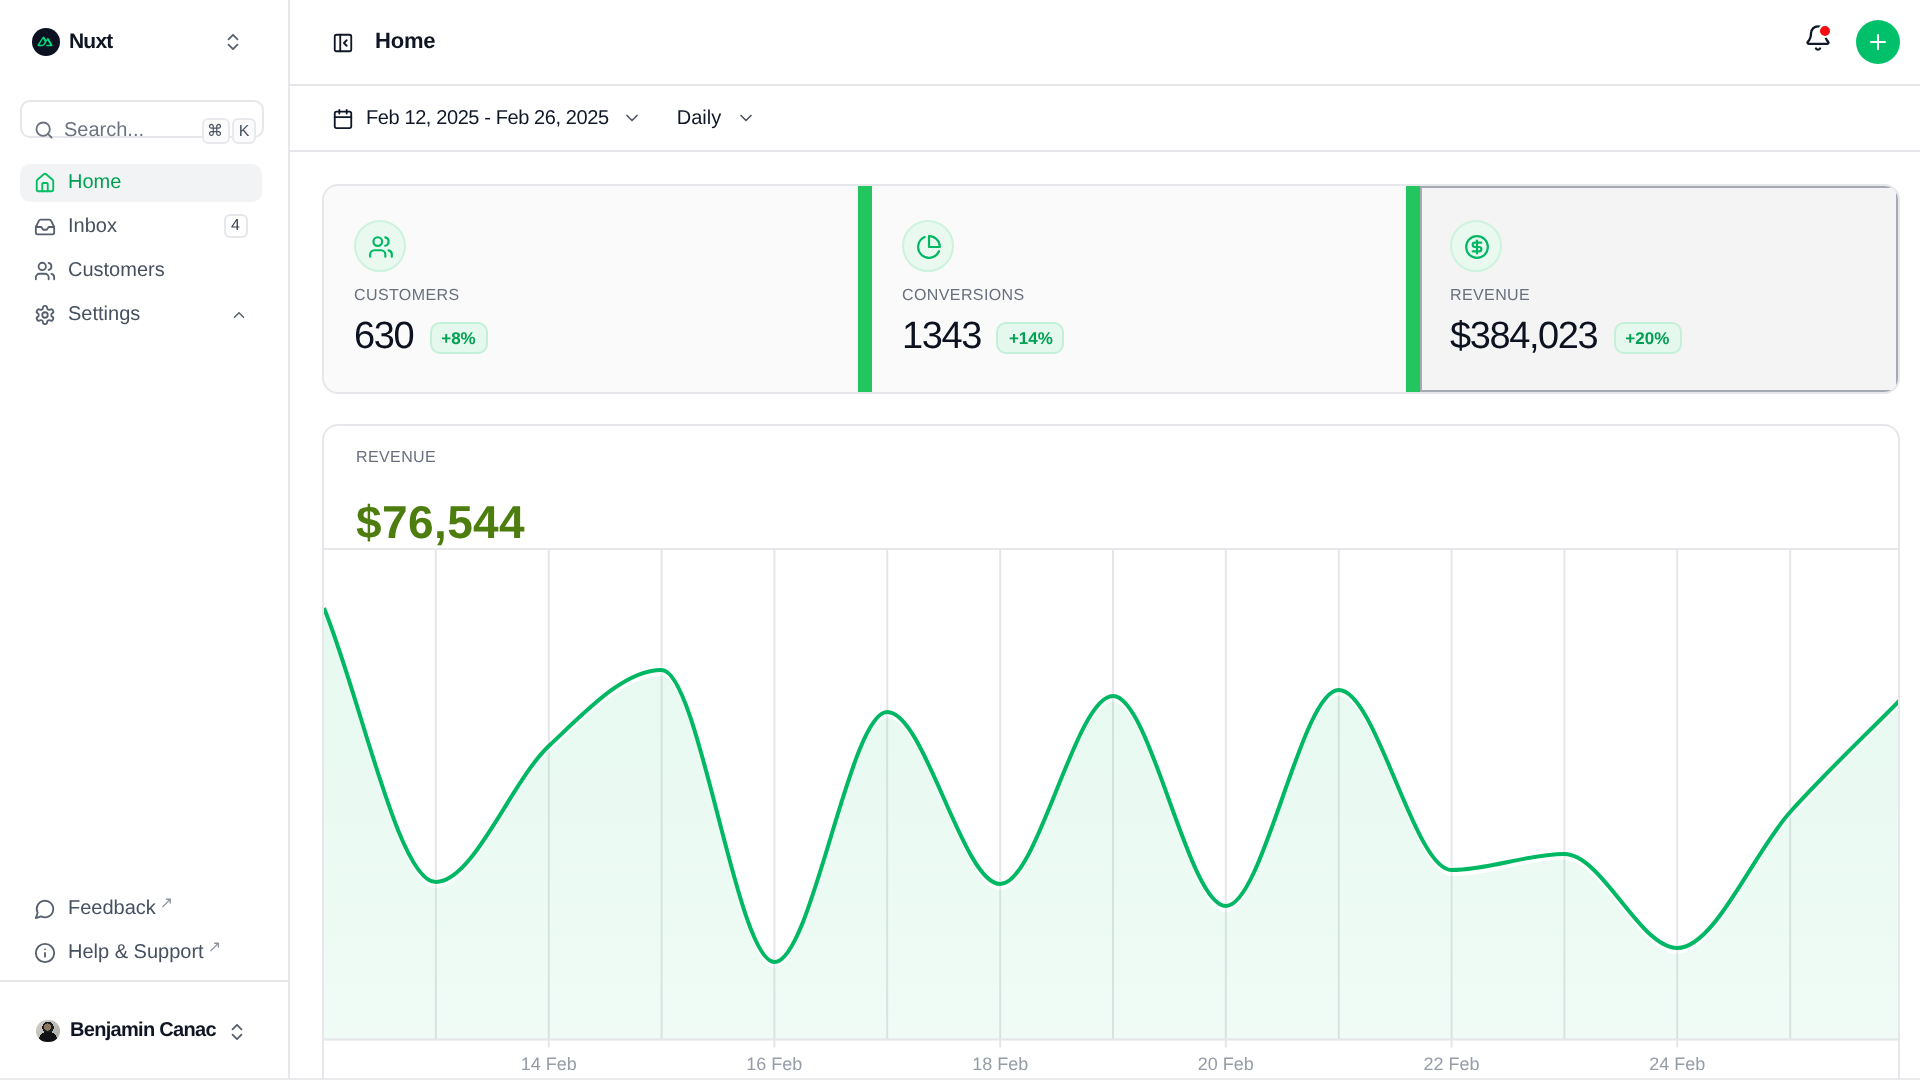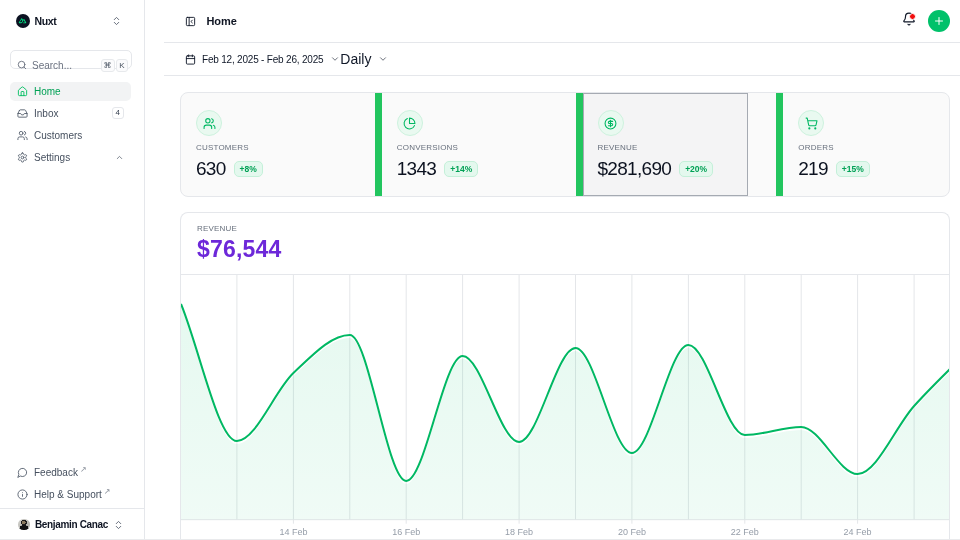--- a/index.html
+++ b/index.html
@@ -1,70 +1,70 @@
 <!DOCTYPE html>
 <html><head>
 <meta charset="utf-8">
 <style>
 * { margin:0; padding:0; box-sizing:border-box; }
 html,body { width:960px; height:540px; overflow:hidden; background:#fff;
   font-family:"Liberation Sans", sans-serif; }
-.app { display:flex; width:960px; height:540px;gap:19px; }
+.app { display:flex; width:960px; height:540px; }
 
 .sidebar { width:145px; min-width:145px; border-right:1px solid #e5e7eb; display:flex; flex-direction:column; background:#fff; }
 .logo-row { display:flex; align-items:center; height:14px; margin:13.5px 22px 0 15.5px; }
 .logo-circle { width:14px; height:14px; border-radius:50%; background:#0c1222; display:flex; align-items:center; justify-content:center; }
 .logo-name { font-size:10.5px; font-weight:700; color:#0f1523; letter-spacing:-0.4px; margin-left:5px; flex:1; }
 .logo-row svg.sel { margin-right:1px; }
 .search { display:flex; align-items:center; height:19px; border:1px solid #e5e7eb; border-radius:5px; padding:12px 3px 0 6px; margin:22px 12px 0 10px; }
 .search-txt { font-size:10px; color:#6b7280; margin-left:5px; flex:1; }
 .kbd { font-size:8px; color:#4b5563; background:#fbfbfc; border:1px solid #e7e9ec; border-radius:3px; height:13px; line-height:11px; padding:0 2px; min-width:12px; text-align:center; margin-left:1.5px; }
 .nav { padding:0 13.5px 0 10px; margin-top:13px; }
 .nav-item { display:flex; align-items:center; height:19.5px; margin-bottom:2.5px; border-radius:5px; padding:0 7px; font-size:10px; color:#46505f; font-weight:500; white-space:nowrap; }
 .nav-item svg { margin-right:6px; flex-shrink:0; }
 .nav-item.active { background:#f2f3f4; color:#00a155; }
 .grow { flex:1; }
 .badge-count { font-size:8px; color:#374151; border:1px solid #e5e7eb; border-radius:3px; padding:0 2.5px; line-height:10px; height:12px; display:flex; align-items:center; font-weight:500; }
 .sub { margin-left:13.3px; border-left:1px solid #e5e7eb; padding-left:10.2px; }
 .sub .nav-item { padding:0 1px; }
 .sb-spacer { flex:1; }
 .sb-bottom { padding:0 13.5px 0 10px;text-align:right; }
 .arr { font-size:8px; color:#8b919c; margin-left:2px; position:relative; top:-3px; }
-.user-row { border-top:1px solid #e5e7eb; margin-top:4px; height:32px; padding:0 21px 0 18px; display:flex; align-items:center; }
+.user-row { border-top:1px solid #e5e7eb; margin-top:4px; height:50px; padding:0 21px 0 18px; display:flex; align-items:center; }
 .avatar { width:11.5px; height:11.5px; border-radius:50%; margin-right:5.5px; flex-shrink:0; background:radial-gradient(circle at 48% 32%, #8a795f 0 18%, transparent 19%), radial-gradient(ellipse 42% 38% at 50% 88%, #121214 0 90%, transparent 91%), radial-gradient(circle at 50% 34%, #1d1c1e 0 30%, transparent 31%), linear-gradient(135deg, #d3d2cd, #a8a7a2); }
 .user-name { font-size:10px; font-weight:700; color:#0f1523; flex:1; letter-spacing:-0.35px; white-space:nowrap; }
 
 .main { flex:1; display:flex; flex-direction:column; background:#fff; min-width:0; }
 .header { height:43px; border-bottom:1px solid #e5e7eb; display:flex; align-items:center; padding:0 10px 0 16px; }
 .header > svg { margin-left:5px; }
 .h-title { font-size:11px; font-weight:700; color:#0f1523; margin-left:10.5px; flex:1; letter-spacing:-0.1px; }
 .hdr-right { display:flex; align-items:center; }
 .bell-wrap { position:relative; margin-right:12px; margin-left:3px; }
 .bell-dot { position:absolute; top:0.5px; right:-0.5px; width:5px; height:5px; background:#f10e0e; border-radius:50%; border:1.5px solid #fff; box-sizing:content-box; }
 .plus-btn { width:22.5px; height:22.5px; border-radius:50%; background:#00c16a; display:flex; align-items:center; justify-content:center; }
 .toolbar { height:33px; border-bottom:1px solid #e5e7eb; display:flex; align-items:center; padding:0 16px; }
 .range { display:flex; align-items:center; font-size:10px; font-weight:500; color:#101828; margin-left:5px; }
 .range .txt { margin:0 7px 0 6px; letter-spacing:-0.2px; }
-.daily { display:flex; align-items:center; font-size:14px; font-weight:500; color:#101828; }
+.daily { display:flex; align-items:center; font-size:10px; font-weight:500; color:#101828; margin-left:17px; }
 .content { padding:16px 10px 0 16px; }
 
 .stats { display:flex; border:1px solid #e5e7eb; border-radius:8px; overflow:hidden; height:105px; background:#fafafa; }
 .stat { flex:1; padding:17px 15px; position:relative; }
 .stat + .stat { border-left:7px solid #22c55e;margin-left:28px; }
 .stat.sel { background:#f4f4f5; box-shadow:inset 0 0 0 1px #a5aab2; }
 .stat-icon { width:26px; height:26px; border-radius:50%; background:#e9f9f0; border:1px solid #cdf2de; display:flex; align-items:center; justify-content:center; }
 .stat-label { font-size:8px; color:#68707d; letter-spacing:0.2px; margin-top:7px; }
 .stat-val-row { display:flex; align-items:center; margin-top:6px; }
 .stat-val { font-size:19px; font-weight:400; color:#0c1220; letter-spacing:-0.7px; }
 .pct { font-size:8.5px; font-weight:600; color:#00a155; background:#e4f8ee; border:1px solid #c4f0d9; border-radius:5px; height:15.5px; line-height:14px; padding:0 5px; margin-left:8px; }
 
 .chart-card { margin-top:15px; border:1px solid #e5e7eb; border-bottom:none; border-radius:8px 8px 0 0; height:328px; overflow:hidden; }
 .cc-head { height:61.5px; padding:11px 16px 0 16px; border-bottom:1px solid #e5e7eb; }
 .cc-label { font-size:8px; color:#68707d; letter-spacing:0.2px; }
-.cc-val { font-size:23px; font-weight:700; color:#6d28d9; letter-spacing:0.2px; margin-top:3px; }
+.cc-val { font-size:23px; font-weight:700; color:#4d7c0f; letter-spacing:0.2px; margin-top:15px; }
 .bottom-band { position:fixed; left:0; right:0; bottom:0; height:1.5px; background:#e9eaec; z-index:50; }
 </style>
 </head>
 <body>
 <div class="bottom-band"></div>
 <div class="app">
 
   <div class="sidebar">
     <div class="logo-row">
       <div class="logo-circle">
@@ -222,36 +222,22 @@
         <div class="stat sel">
           <div class="stat-icon">
               <svg width="13" height="13" viewBox="0 0 24 24" fill="none" stroke="#00b863" stroke-width="2" stroke-linecap="round" stroke-linejoin="round">
                 <circle cx="12" cy="12" r="10"></circle>
                 <path d="M16 8h-6a2 2 0 1 0 0 4h4a2 2 0 1 1 0 4H8"></path>
                 <path d="M12 18V6"></path>
               </svg>
             </div>
           <div class="stat-label">REVENUE</div>
           <div class="stat-val-row">
-              <span class="stat-val">$281,690</span>
+              <span class="stat-val">$384,023</span>
               <span class="pct">+20%</span>
-            </div>
-        </div>
-        <div class="stat">
-          <div class="stat-icon">
-              <svg width="13" height="13" viewBox="0 0 24 24" fill="none" stroke="#00b863" stroke-width="2" stroke-linecap="round" stroke-linejoin="round">
-                <circle cx="8" cy="21" r="1"></circle>
-                <circle cx="19" cy="21" r="1"></circle>
-                <path d="M2.05 2.05h2l2.66 12.42a2 2 0 0 0 2 1.58h9.78a2 2 0 0 0 1.95-1.57l1.65-7.43H5.12"></path>
-              </svg>
-            </div>
-          <div class="stat-label">ORDERS</div>
-          <div class="stat-val-row">
-              <span class="stat-val">219</span>
-              <span class="pct">+15%</span>
             </div>
         </div>
       </div>
       <div class="chart-card">
         <div class="cc-head">
           <div class="cc-label">REVENUE</div>
           <div class="cc-val">$76,544</div>
         </div>
         <svg width="788" height="265" viewBox="0 0 788 265">
           <defs>

